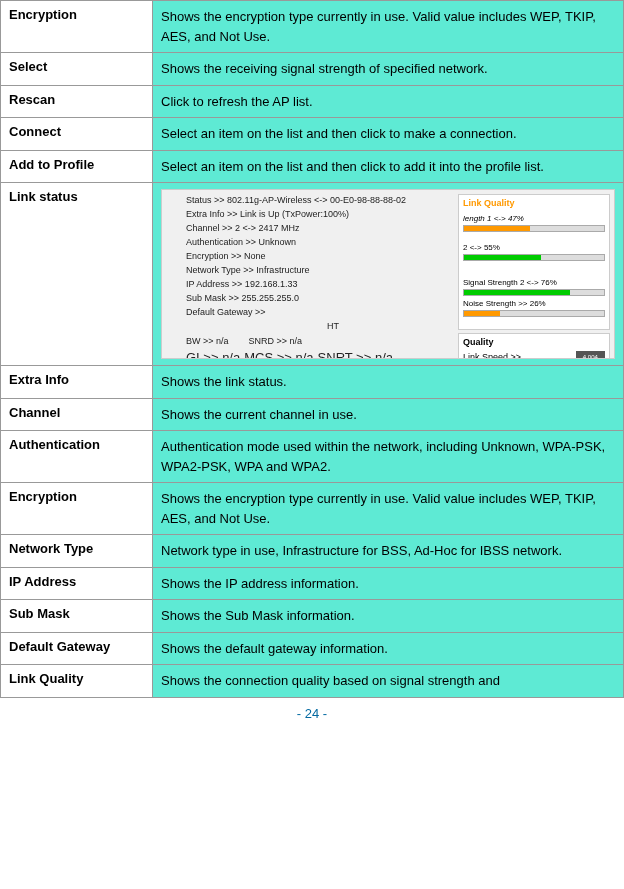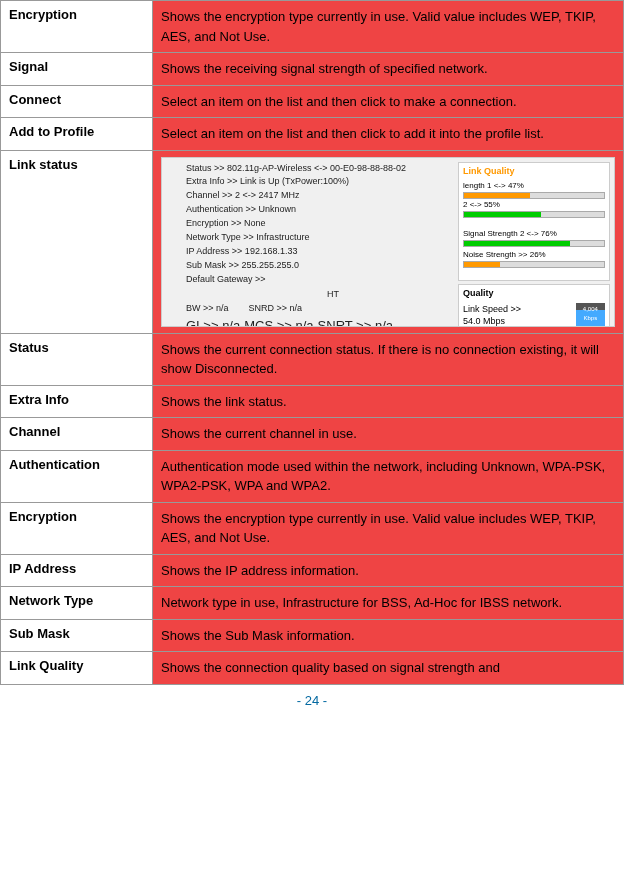--- a/index.html
+++ b/index.html
@@ -24,21 +24,21 @@
     }
     td.label-cell {
       width: 152px;
       font-weight: bold;
       font-size: 13px;
       background: #fff;
     }
     td.value-cell {
       font-size: 13px;
       line-height: 1.5;
-      background: #ef4444;
+      background: #5eead4;
     }
     .link-status-image {
       width: 100%;
       background: #f0f0f0;
       border: 1px solid #ccc;
       height: 170px;
       display: flex;
       align-items: center;
       justify-content: center;
       overflow: hidden;
@@ -111,22 +111,26 @@
 <body>
 
 <div class="page-container">
   <table>
     <tbody id="table-body">
         <tr>
           <td class="label-cell">Encryption</td>
           <td class="value-cell">Shows the encryption type currently in use. Valid value includes WEP, TKIP, AES, and Not Use.</td>
         </tr>
         <tr>
-          <td class="label-cell">Signal</td>
+          <td class="label-cell">Select</td>
           <td class="value-cell">Shows the receiving signal strength of specified network.</td>
+        </tr>
+        <tr>
+          <td class="label-cell">Rescan</td>
+          <td class="value-cell">Click to refresh the AP list.</td>
         </tr>
         <tr>
           <td class="label-cell">Connect</td>
           <td class="value-cell">Select an item on the list and then click to make a connection.</td>
         </tr>
         <tr>
           <td class="label-cell">Add to Profile</td>
           <td class="value-cell">Select an item on the list and then click to add it into the profile list.</td>
         </tr>
         <tr>
@@ -151,27 +155,27 @@
                   </div>
                   <div style="font-size: 13px; display: flex; gap: 4px; text-align: center;">
                     <span>GI &gt;&gt; n/a</span>
                     <span>MCS &gt;&gt; n/a</span>
                     <span>SNRT &gt;&gt; n/a</span>
                   </div>
                 </div>
                 <div class="ls-right">
                   <div class="ls-quality-bar">
                     <div class="ls-section-title" style="color: rgb(255, 153, 0);">Link Quality</div>
-                    <div style="font-size: 8px; margin-bottom: 0;">
+                    <div style="font-size: 8px; margin-bottom: 10px; font-style: italic;">
                       <div style="font-size: 8px;">length 1 &lt;-&gt; 47%</div>
                       <div style="height: 7px; background: rgb(221, 221, 221); border: 1px solid rgb(170, 170, 170);">
                         <div style="height: 100%; width: 47%; background: rgb(255, 153, 0);"></div>
                       </div>
                     </div>
-                    <div style="font-size: 8px; margin-bottom: 10px;">
+                    <div style="font-size: 8px; margin-bottom: 16px;">
                       <div style="font-size: 8px;">2 &lt;-&gt; 55%</div>
                       <div style="height: 7px; background: rgb(221, 221, 221); border: 1px solid rgb(170, 170, 170);">
                         <div style="height: 100%; width: 55%; background: rgb(0, 204, 0);"></div>
                       </div>
                     </div>
                     <div style="font-size: 8px; margin-bottom: 2px;">
                       <div style="font-size: 8px;">Signal Strength 2 &lt;-&gt; 76%</div>
                       <div style="height: 7px; background: rgb(221, 221, 221); border: 1px solid rgb(170, 170, 170);">
                         <div style="height: 100%; width: 76%; background: rgb(0, 204, 0);"></div>
                       </div>
@@ -192,50 +196,50 @@
                         <div style="position: absolute; top: 2px; left: 0px; right: 0px; text-align: center; font-size: 6px; color: rgb(255, 255, 255);">4,004 Kbps</div>
                       </div>
                     </div>
                   </div>
                 </div>
               </div>
             </div>
           </td>
         </tr>
         <tr>
-          <td class="label-cell">Status</td>
-          <td class="value-cell">Shows the current connection status. If there is no connection existing, it will show Disconnected.</td>
-        </tr>
-        <tr>
           <td class="label-cell">Extra Info</td>
           <td class="value-cell">Shows the link status.</td>
         </tr>
         <tr>
           <td class="label-cell">Channel</td>
           <td class="value-cell">Shows the current channel in use.</td>
         </tr>
         <tr>
           <td class="label-cell">Authentication</td>
           <td class="value-cell">Authentication mode used within the network, including Unknown, WPA-PSK, WPA2-PSK, WPA and WPA2.</td>
         </tr>
         <tr>
           <td class="label-cell">Encryption</td>
           <td class="value-cell">Shows the encryption type currently in use. Valid value includes WEP, TKIP, AES, and Not Use.</td>
         </tr>
         <tr>
+          <td class="label-cell">Network Type</td>
+          <td class="value-cell">Network type in use, Infrastructure for BSS, Ad-Hoc for IBSS network.</td>
+        </tr>
+        <tr>
           <td class="label-cell">IP Address</td>
           <td class="value-cell">Shows the IP address information.</td>
         </tr>
         <tr>
-          <td class="label-cell">Network Type</td>
-          <td class="value-cell">Network type in use, Infrastructure for BSS, Ad-Hoc for IBSS network.</td>
-        </tr>
-        <tr>
           <td class="label-cell">Sub Mask</td>
           <td class="value-cell">Shows the Sub Mask information.</td>
+        </tr>
+        <tr>
+          <td class="label-cell">Default Gateway</td>
+          <td class="value-cell">Shows the default gateway information.</td>
         </tr>
         <tr>
           <td class="label-cell">Link Quality</td>
           <td class="value-cell">Shows the connection quality based on signal strength and</td>
         </tr>
       </tbody>
   </table>
   <div class="page-footer">- 24 -</div>
 </div>
 

